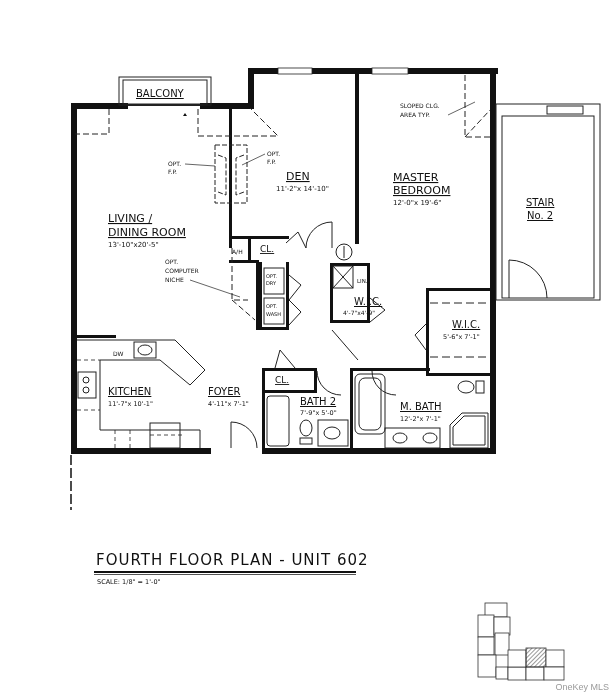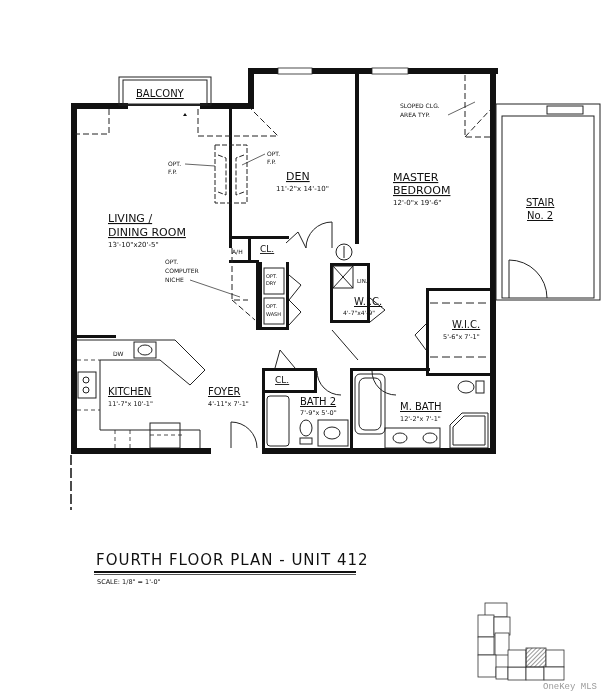--- a/index.html
+++ b/index.html
@@ -3,21 +3,21 @@
 <meta charset="utf-8">
 <style>
   html, body { margin: 0; padding: 0; background: #ffffff; }
   body { width: 611px; height: 694px; position: relative; overflow: hidden; font-family: "DejaVu Sans", sans-serif; color: #111; }
   svg { position: absolute; left: 0; top: 0; }
   .lbl { font-family: "DejaVu Sans", sans-serif; fill: #111; }
   .title { position: absolute; left: 96px; top: 551px; font-size: 15px; letter-spacing: 1px; font-family: "DejaVu Sans", sans-serif; color: #111; }
   .title-rule { position: absolute; left: 94px; top: 571px; width: 262px; height: 2px; background: #111; }
   .title-rule2 { position: absolute; left: 94px; top: 574px; width: 262px; height: 1px; background: #555; }
   .scale { position: absolute; left: 97px; top: 578px; font-size: 6.5px; font-family: "DejaVu Sans", sans-serif; color: #111; }
-  .watermark { position: absolute; right: 14px; bottom: 2px; font-size: 9px; color: #9a9a9a; font-family: Liberation Mono, monospace; }
+  .watermark { position: absolute; right: 2px; bottom: 2px; font-size: 9px; color: #9a9a9a; font-family: Liberation Sans, sans-serif; }
 </style>
 </head>
 <body>
 
 <svg width="611" height="694" viewBox="0 0 611 694" xmlns="http://www.w3.org/2000/svg">
   <defs>
     <pattern id="hatch" width="3" height="3" patternUnits="userSpaceOnUse" patternTransform="rotate(45)">
       <line x1="0" y1="0" x2="0" y2="3" stroke="#333" stroke-width="1"></line>
     </pattern>
   </defs>
@@ -260,17 +260,17 @@
     <rect x="496" y="667" width="12" height="12"></rect>
     <rect x="508" y="667" width="18" height="13"></rect>
     <rect x="526" y="667" width="18" height="13"></rect>
     <rect x="508" y="650" width="18" height="17"></rect>
     <rect x="526" y="648" width="20" height="19" fill="url(#hatch)"></rect>
     <rect x="546" y="650" width="18" height="17"></rect>
     <rect x="544" y="667" width="20" height="13"></rect>
   </g>
 </svg>
 
-<div class="title">FOURTH FLOOR PLAN - UNIT 412</div>
+<div class="title">FOURTH FLOOR PLAN - UNIT 602</div>
 <div class="title-rule"></div>
 <div class="title-rule2"></div>
 <div class="scale">SCALE: 1/8" = 1'-0"</div>
 <div class="watermark">OneKey MLS</div>
 
 </body></html>

